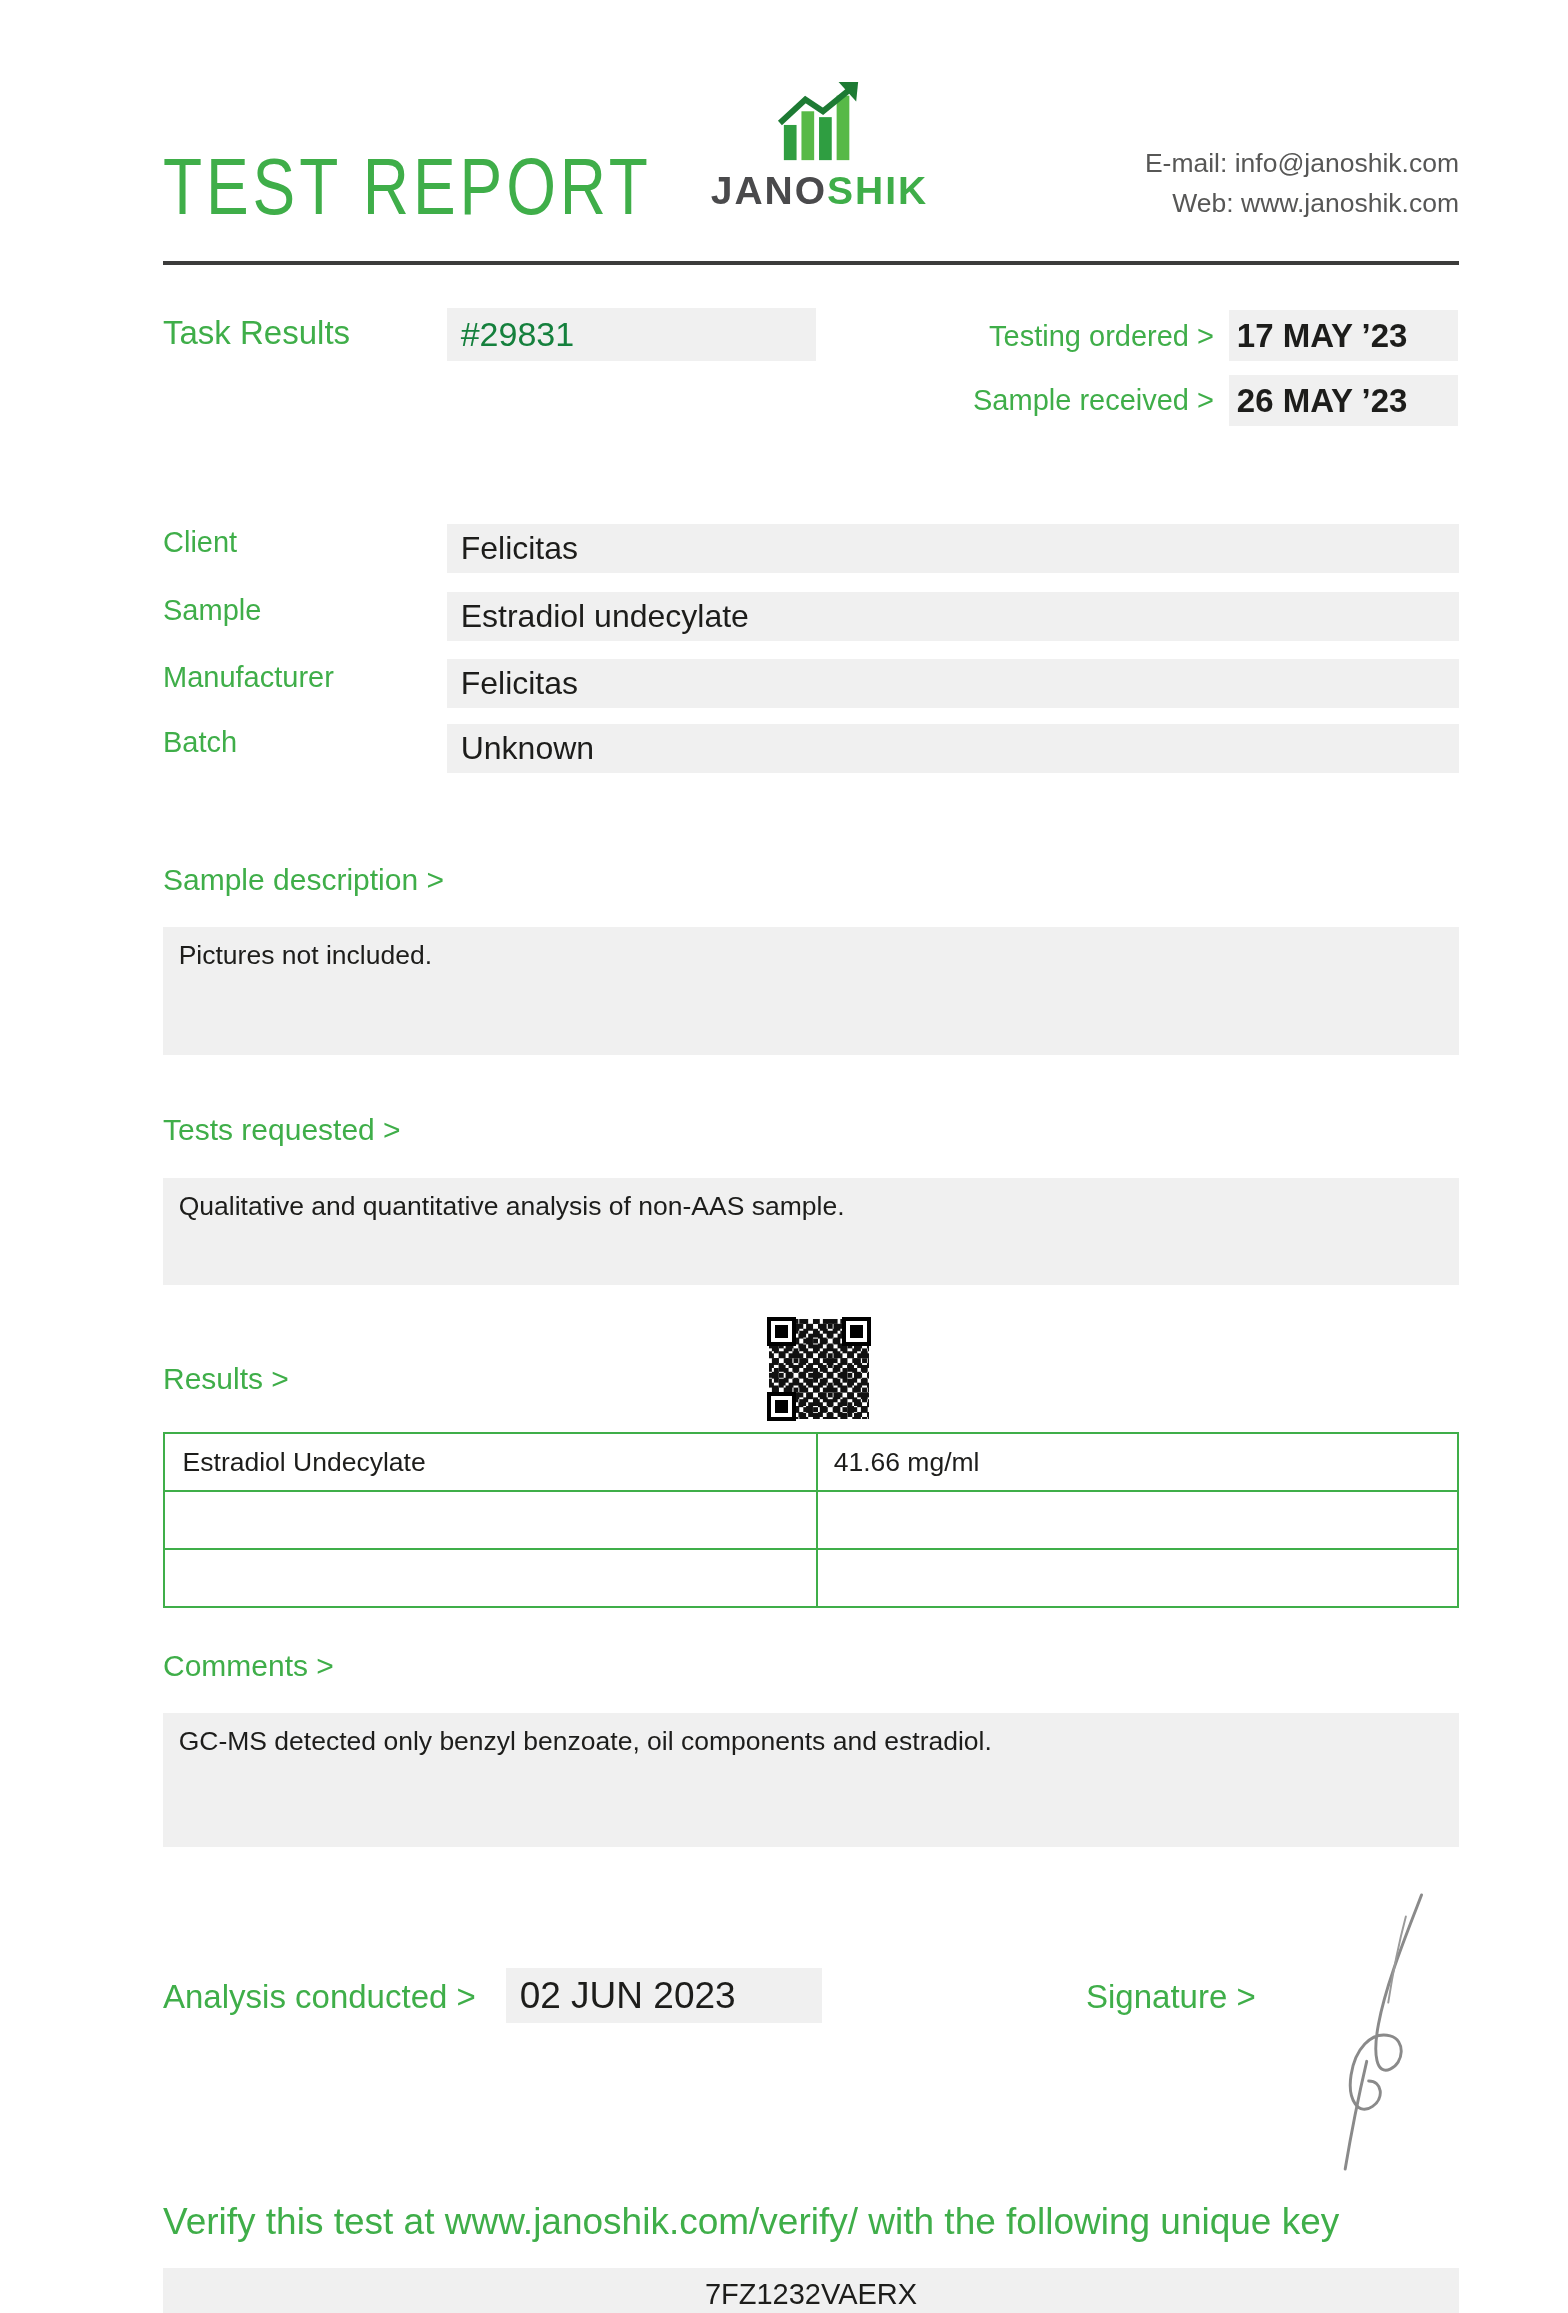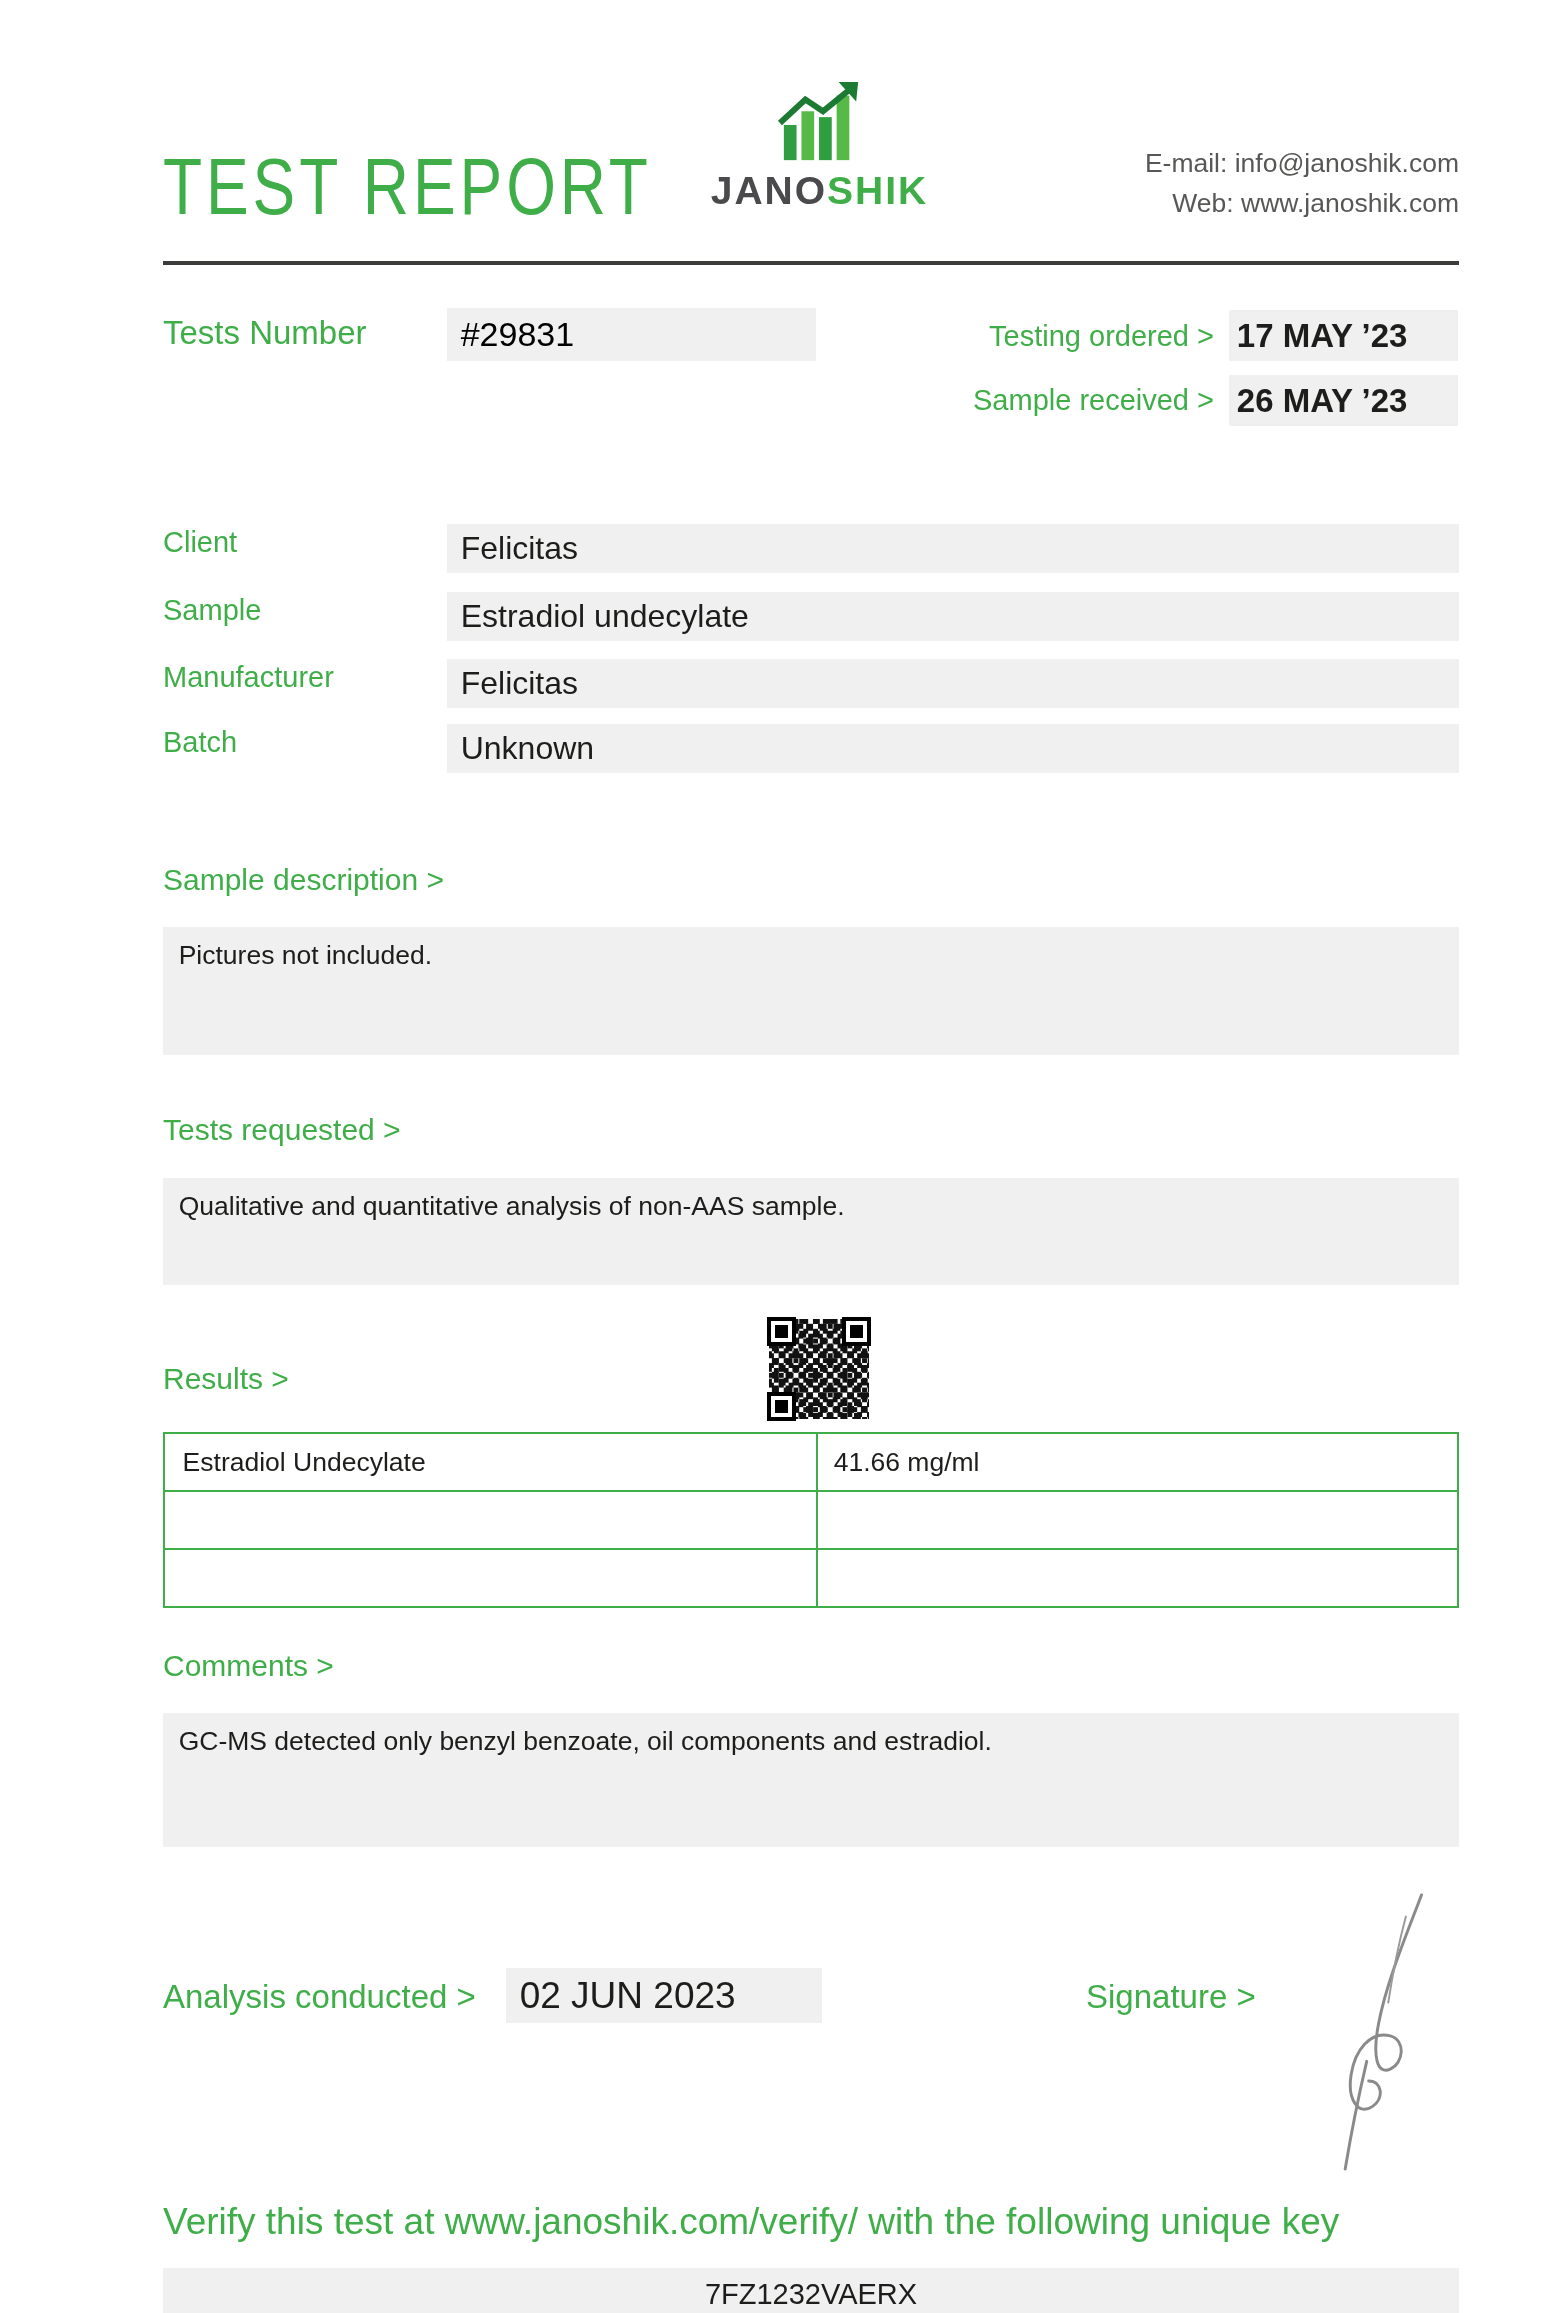--- a/index.html
+++ b/index.html
@@ -14,21 +14,21 @@
              font-size:39px;font-weight:bold;letter-spacing:2px;white-space:nowrap;}
   .logo-text .p1{color:#4a4a4c;}
   .logo-text .p2{color:#3fae49;}
   .contact{position:absolute;right:125px;top:143px;text-align:right;font-size:26.5px;
            line-height:40px;color:#575756;white-space:nowrap;}
   .rule{position:absolute;left:147px;top:261px;width:1296px;height:3.9px;background:#3c3c3b;}
 
   
   .task-label{position:absolute;left:147px;top:314px;font-size:33px;color:#3fae49;}
   .task-box{position:absolute;left:431px;top:308px;width:369px;height:53px;background:#f0f0f0;
-            display:flex;align-items:center;padding-left:13.7px;box-sizing:border-box;font-size:34px;color:#000000;}
+            display:flex;align-items:center;padding-left:13.7px;box-sizing:border-box;font-size:34px;color:#15803d;}
   .ordered-label{position:absolute;left:902px;top:320px;width:296px;text-align:right;font-size:29px;color:#3fae49;}
   .received-label{position:absolute;left:902px;top:384px;width:296px;text-align:right;font-size:29px;color:#3fae49;}
   .date-box{position:absolute;left:1213px;width:229px;height:51px;background:#f0f0f0;
             display:flex;align-items:center;padding-left:7.8px;box-sizing:border-box;
             font-size:33px;font-weight:bold;color:#1d1d1b;white-space:nowrap;}
   .ordered-box{top:310px;}
   .received-box{top:375px;}
 
   
   .info-row{position:absolute;left:0;width:1568px;height:49px;}
@@ -97,21 +97,21 @@
     <span class="p1">JANO</span><span class="p2">SHIK</span>
   </div>
 
   <div class="contact">
     <div>E-mail: info@janoshik.com</div>
     <div>Web: www.janoshik.com</div>
   </div>
 
   <div class="rule"></div>
 
-  <div class="task-label">Tests Number</div>
+  <div class="task-label">Task Results</div>
   <div class="task-box">#29831</div>
   <div class="ordered-label">Testing ordered &gt;</div>
   <div class="date-box ordered-box">17 MAY ’23</div>
   <div class="received-label">Sample received &gt;</div>
   <div class="date-box received-box">26 MAY ’23</div>
 
   <div class="info-row ir0">
     <div class="lbl">Client</div>
     <div class="val">Felicitas</div>
   </div>

